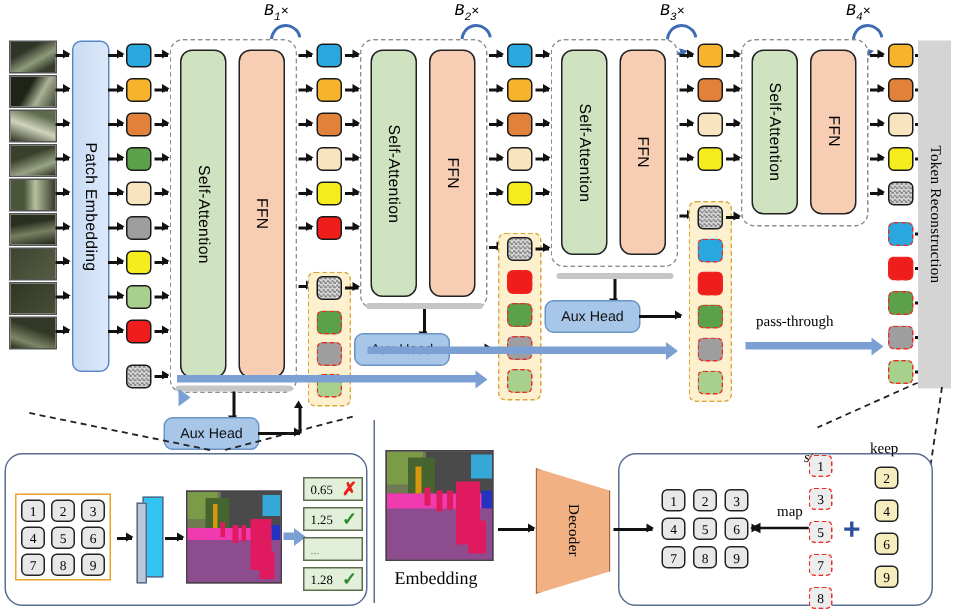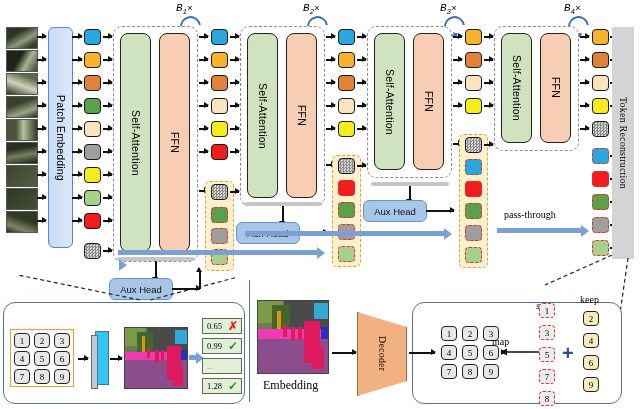--- a/index.html
+++ b/index.html
@@ -389,21 +389,21 @@
   <div style="position:absolute;left:56px;top:22px;width:6px;height:10px;background:#2432c0;"></div>
 </div>
 
 <div class="barr" style="left:189px;top:355px;width:8px;"></div>
 
 <div class="score" style="left:202px;top:318px;">
   <span>0.65</span>
 </div>
 <span class="chk no" style="left:228px;top:320px;">✗</span>
 <div class="score" style="left:202px;top:338px;">
-  <span>0.99</span>
+  <span>1.25</span>
 </div>
 <span class="chk ok" style="left:228px;top:340px;">✓</span>
 <div class="score" style="left:202px;top:358px;">
   <span style="font-size:8px;color:#888;">...</span>
 </div>
 <div class="score" style="left:202px;top:378px;">
   <span>1.28</span>
 </div>
 <span class="chk ok" style="left:228px;top:380px;">✓</span>
 
@@ -440,21 +440,21 @@
 <div class="cell" style="left:441px;top:326px;">1</div>
 <div class="cell" style="left:462px;top:326px;">2</div>
 <div class="cell" style="left:483px;top:326px;">3</div>
 <div class="cell" style="left:441px;top:345px;">4</div>
 <div class="cell" style="left:462px;top:345px;">5</div>
 <div class="cell" style="left:483px;top:345px;">6</div>
 <div class="cell" style="left:441px;top:364px;">7</div>
 <div class="cell" style="left:462px;top:364px;">8</div>
 <div class="cell" style="left:483px;top:364px;">9</div>
 
-<div class="ttl" style="left:492px;top:336px;">map</div>
+<div class="ttl" style="left:518px;top:336px;">map</div>
 <div class="arr" style="left:505px;top:352px;width:0;"></div>
 <svg class="abs" style="left:500px;top:345px;width:46px;height:14px;">
   <line x1="46" y1="7" x2="6" y2="7" stroke="#111" stroke-width="1.6"></line>
   <polygon points="0,7 7,3.5 7,10.5" fill="#111"></polygon>
 </svg>
 
 <div class="ttl" style="left:536px;top:300px;font-style:italic;">stop</div>
 <div class="cell stop" style="left:539px;top:303px;">1</div>
 <div class="cell stop" style="left:539px;top:325px;">3</div>
 <div class="cell stop" style="left:539px;top:347px;">5</div>

